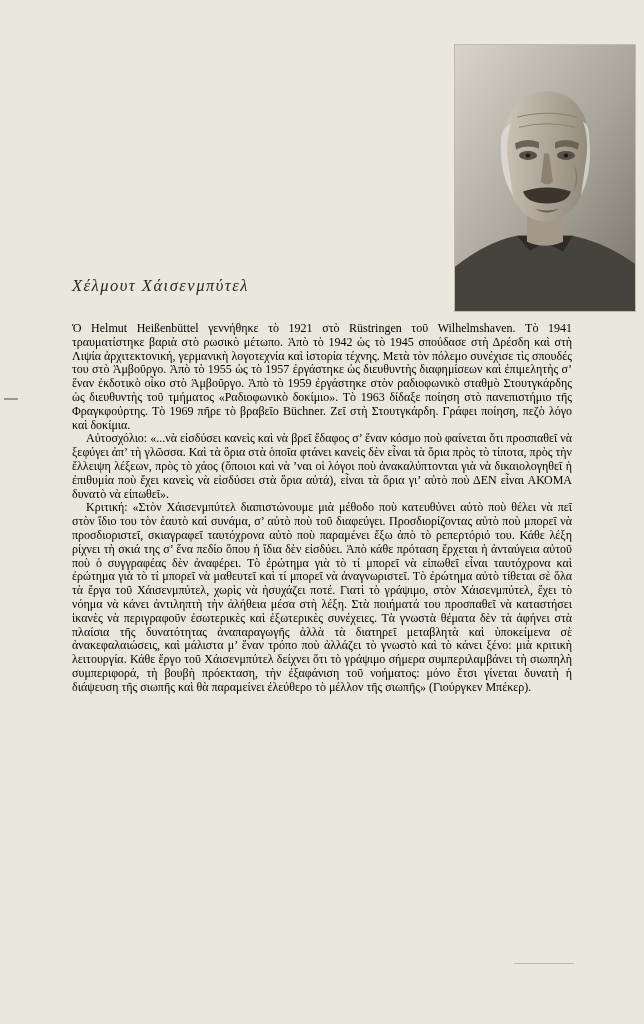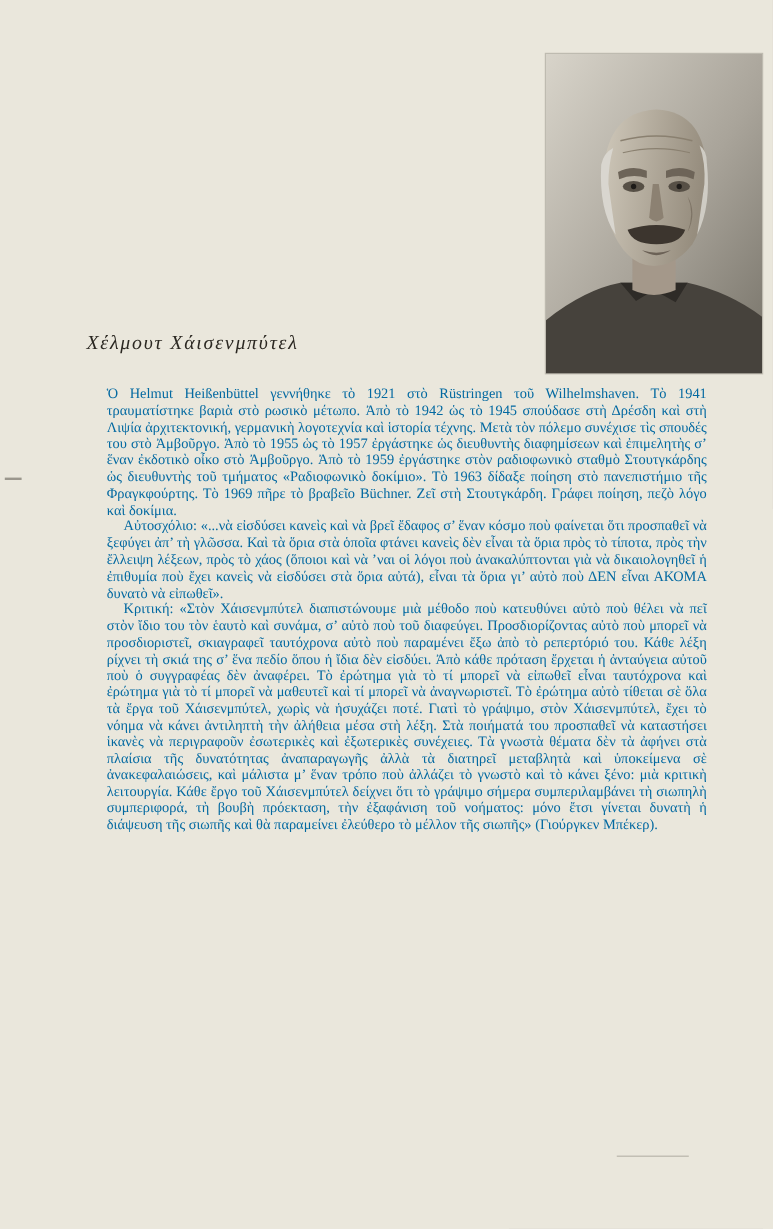--- a/index.html
+++ b/index.html
@@ -33,22 +33,21 @@
     letter-spacing:1.5px;
     color:#2b2822;
   }
   .body-text{
     position:absolute;
     left:72px;top:322px;
     width:500px;
     font-size:12px;
     line-height:13.8px;
     text-align:justify;
-    color:#0369a1;
-    margin-left:17px;
+    color:#000000;
   }
   .body-text p{
     margin:0;
     text-indent:14px;
   }
   .body-text p.first{
     text-indent:0;
   }
   .scan-dash{
     position:absolute;

